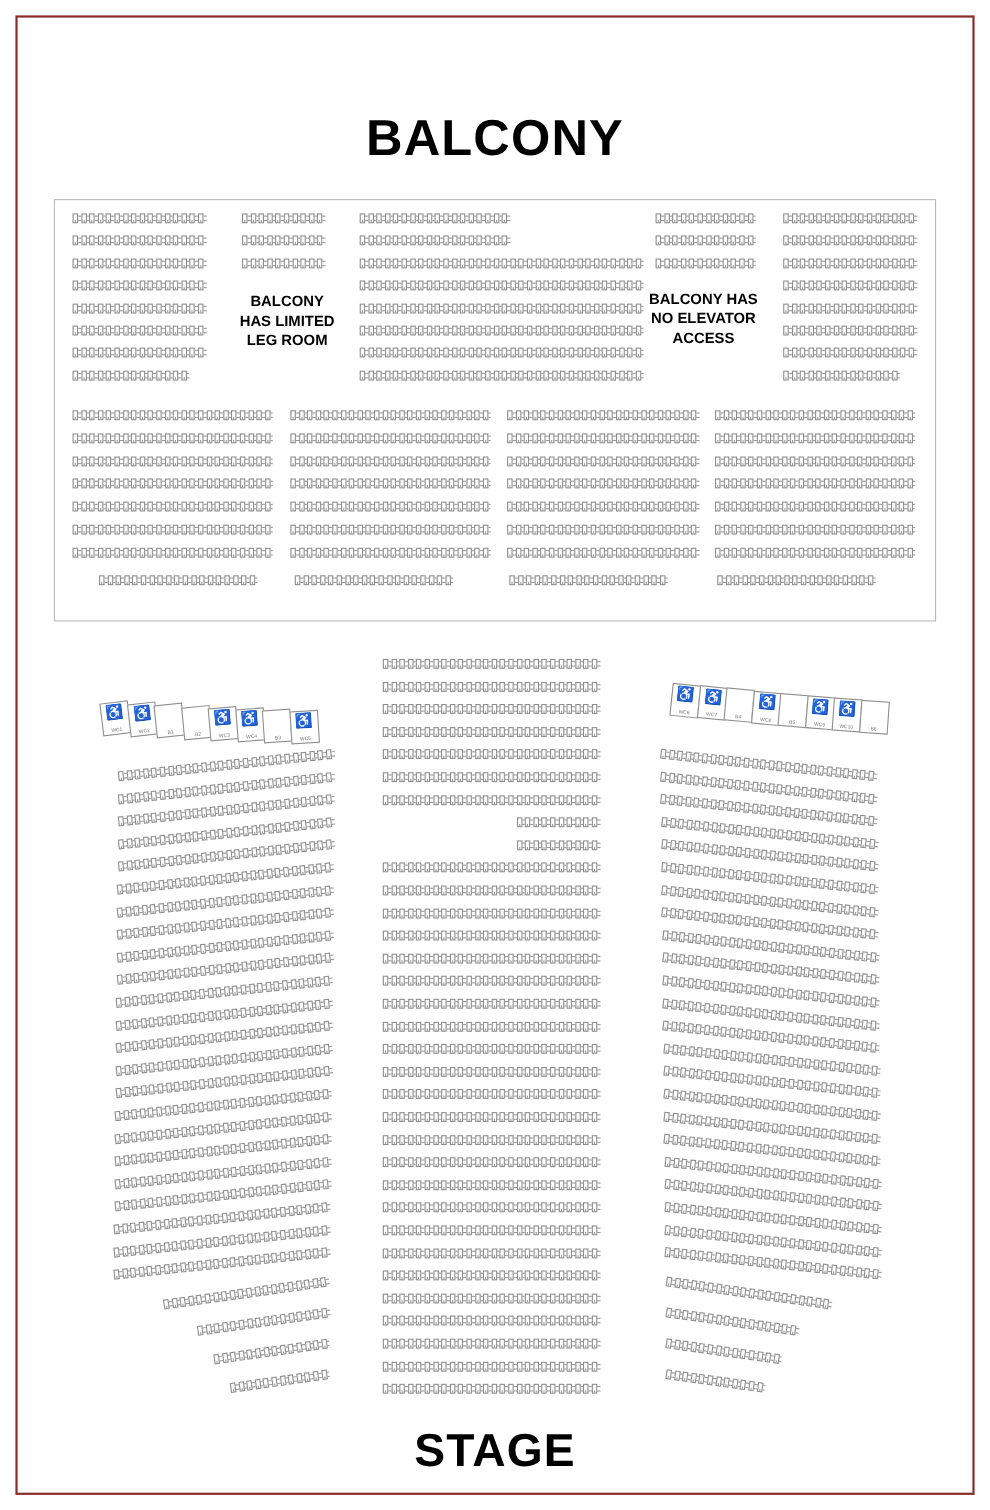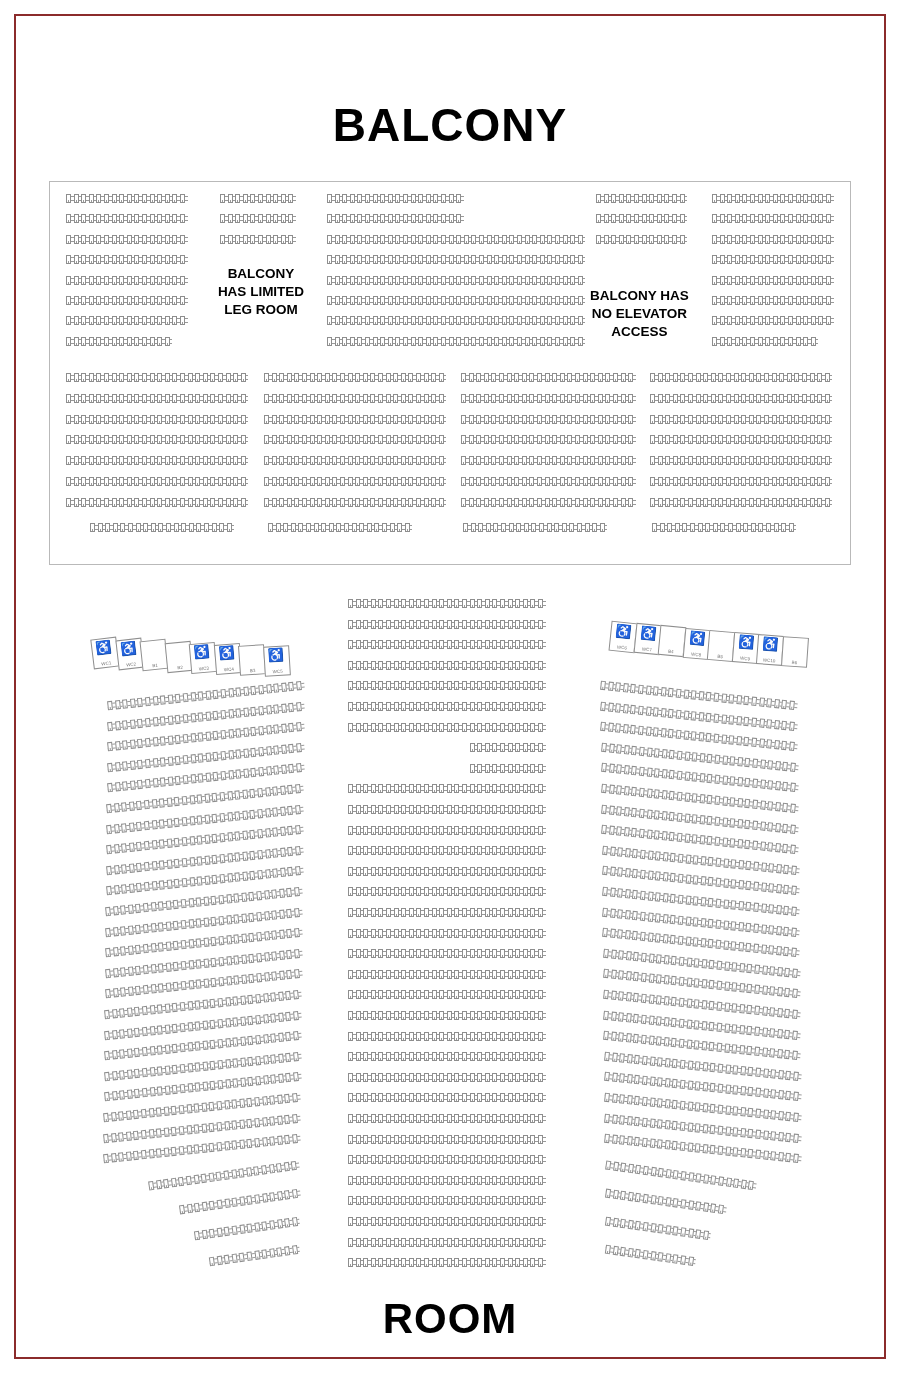--- a/index.html
+++ b/index.html
@@ -60,21 +60,21 @@
   .note {
     position: absolute;
     text-align: center;
     font-weight: bold;
     font-size: 13.5px;
     line-height: 1.35;
     color: #000000;
     white-space: pre-line;
   }
   #note-legroom { left: 196px; top: 265px; width: 130px; }
-  #note-elevator { left: 572px; top: 287px; width: 135px; }
+  #note-elevator { left: 572px; top: 263px; width: 135px; }
 
   
   .row {
     position: absolute;
     height: 11px;
     transform-origin: center center;
   }
   .row .bar {
     position: absolute;
     left: 0;
@@ -4102,14 +4102,14 @@
       <div class="wc" style="left: 757px; top: 635.2px; transform: rotate(4.2deg);">
         <div class="glyph">♿</div>
         <div class="lbl">WC10</div>
       </div>
       <div class="wc" style="left: 781.5px; top: 637.4px; transform: rotate(3.9deg);">
         <div class="glyph"></div>
         <div class="lbl">B6</div>
       </div>
     </div>
 
-  <div class="title" id="stage-title">ROOM</div>
+  <div class="title" id="stage-title">STAGE</div>
 </div>
 
 </body></html>

